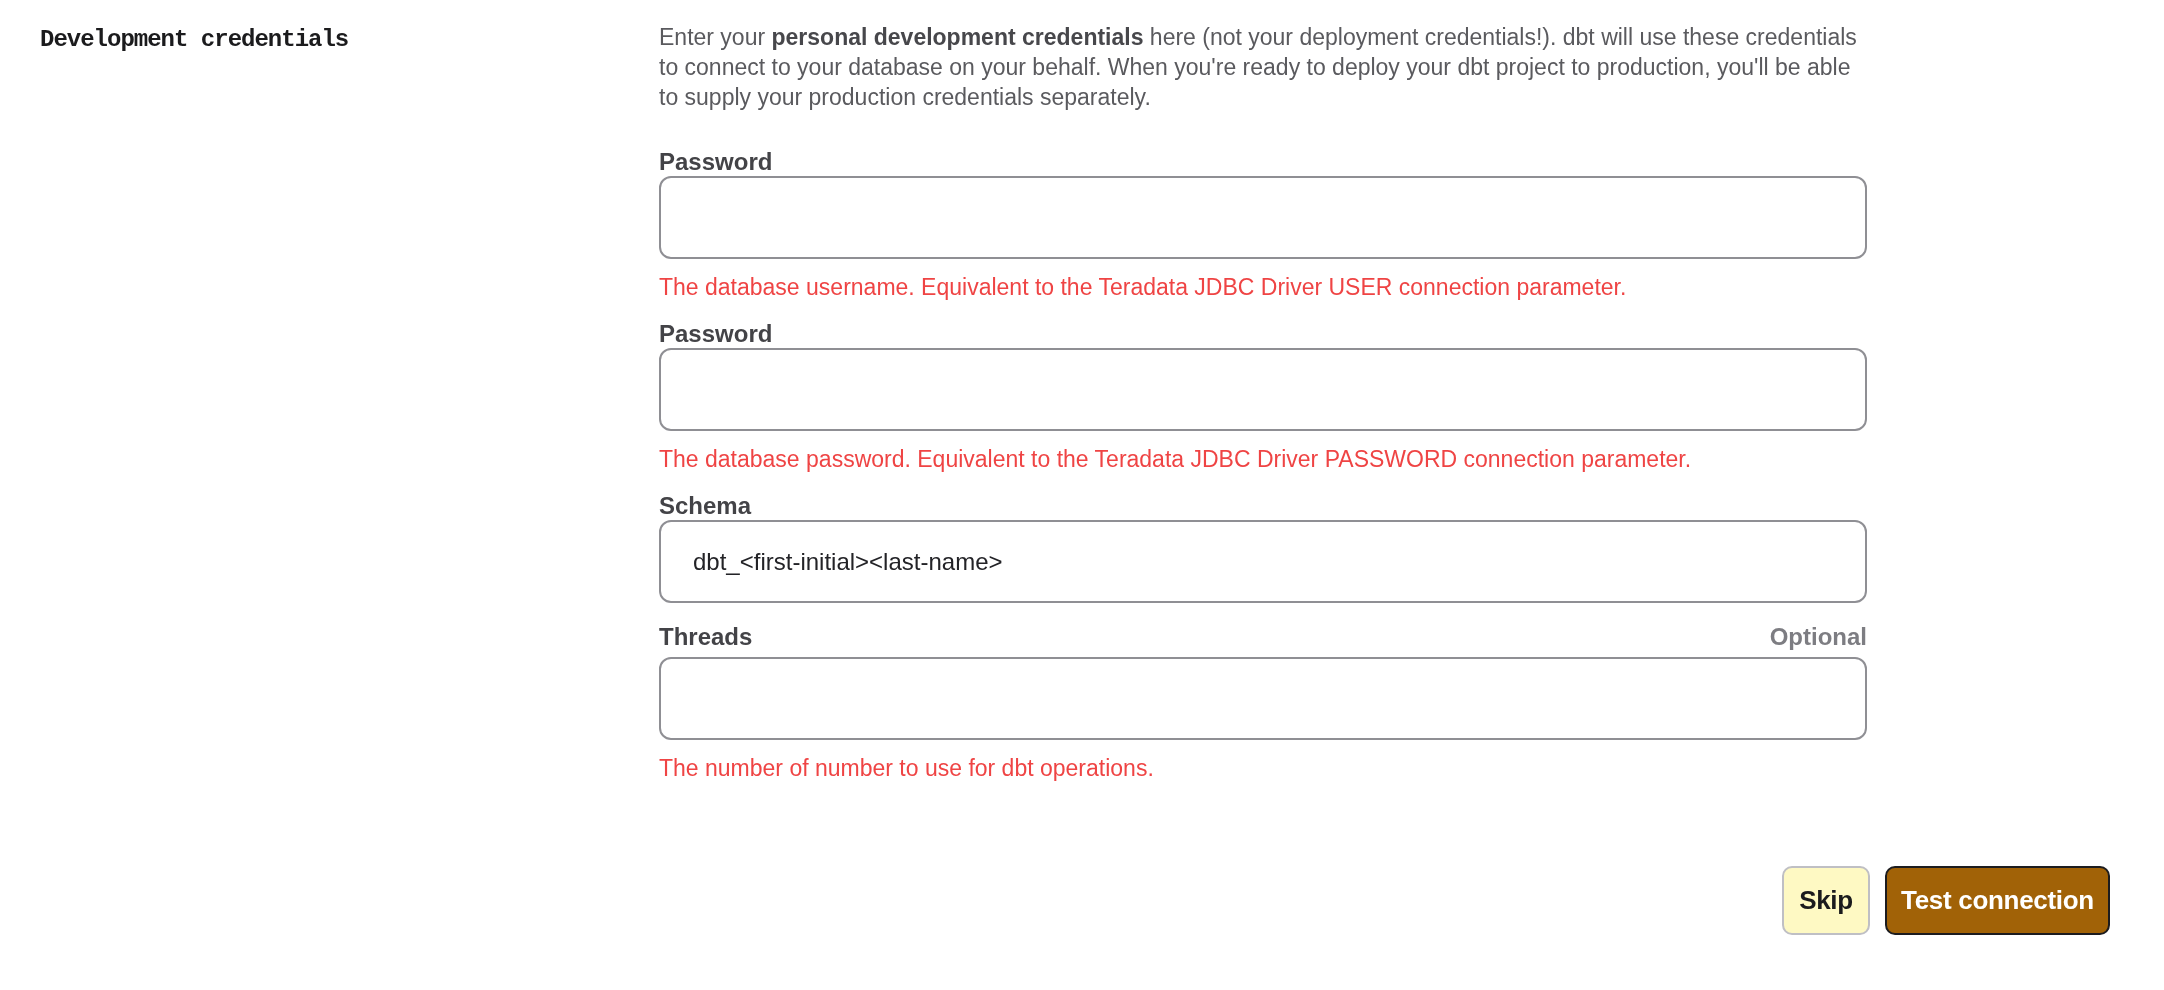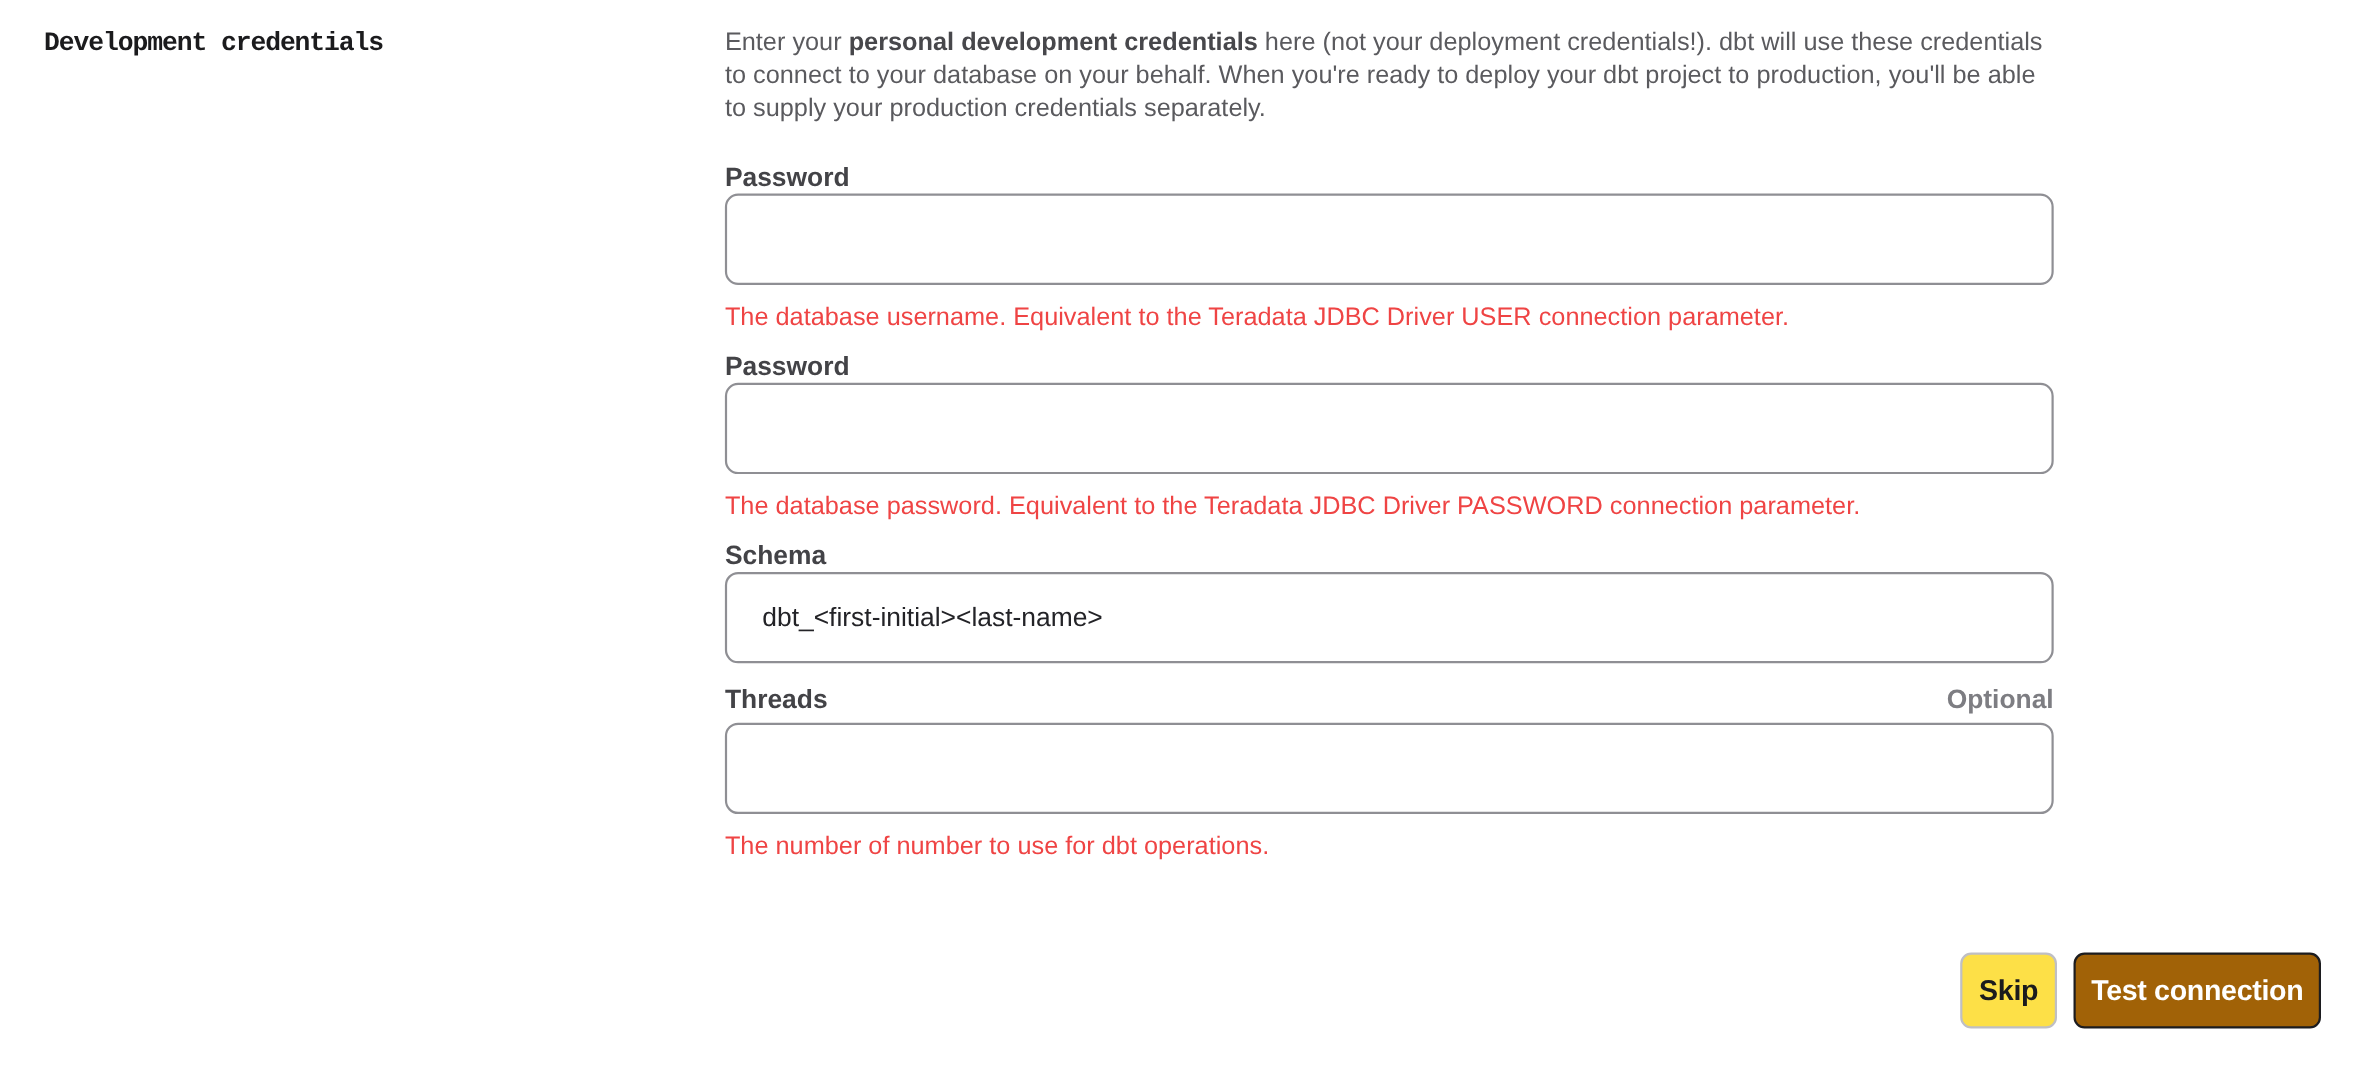--- a/index.html
+++ b/index.html
@@ -103,21 +103,21 @@
     font-weight: 700;
     letter-spacing: -0.3px;
     cursor: pointer;
     display: inline-flex;
     align-items: center;
     justify-content: center;
   }
 
   .btn-skip {
     width: 88px;
-    background: #fde047;
+    background: #fef9c3;
     border: 2px solid #bfbfc4;
     color: #1b1b1d;
   }
 
   .btn-test {
     width: 225px;
     background: #a16207;
     border: 2px solid #1c1c1f;
     color: #ffffff;
   }

